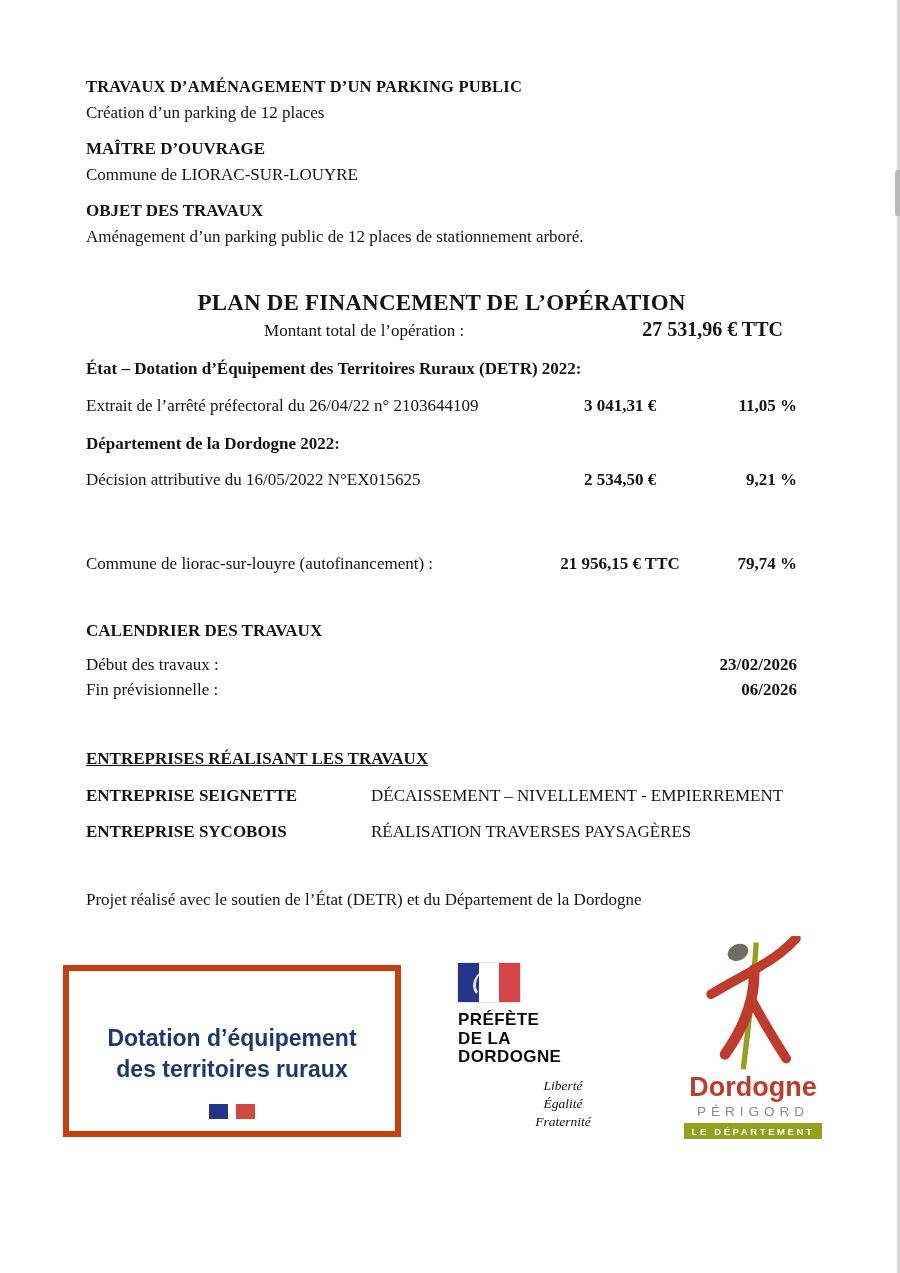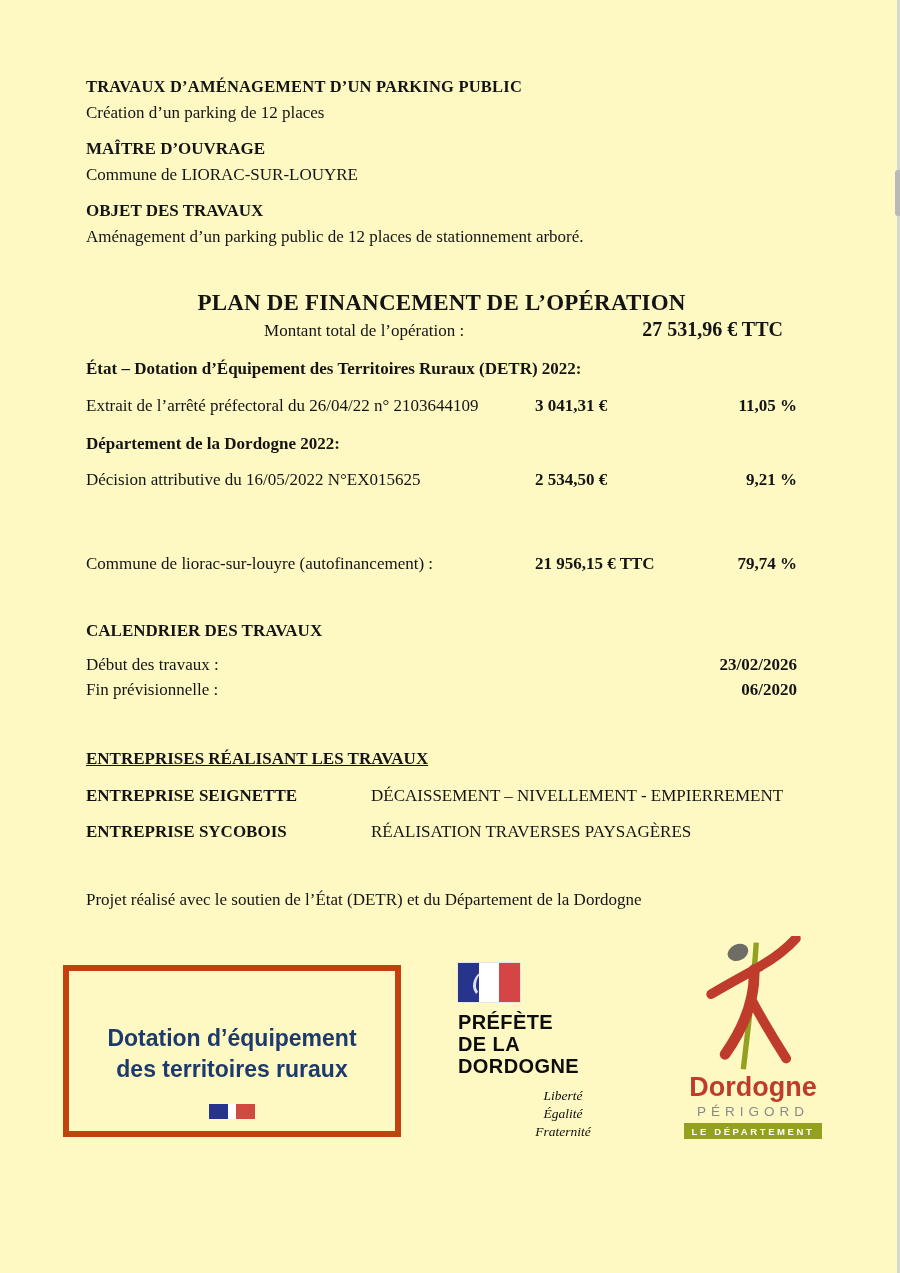--- a/index.html
+++ b/index.html
@@ -1,33 +1,33 @@
 <!DOCTYPE html>
 <html><head>
 <meta charset="utf-8">
 <style>
   html,body{margin:0;padding:0;background:#e9e9e9;}
   .page{
     position:relative;width:900px;height:1273px;margin:0 auto;
-    background:#fef9c3;overflow:hidden;
+    background:#ffffff;overflow:hidden;
     font-family:"Liberation Serif", serif;color:#141414;
   }
   .content{position:absolute;left:86px;top:0;width:711px;}
   .line{line-height:1.32;font-size:17px;}
 
   .intro-title{margin-top:76px;font-size:16.5px;font-weight:bold;letter-spacing:.2px;}
   .intro-sub{margin-top:4px;}
   .h-label{margin-top:14px;font-weight:bold;}
   .h-value{margin-top:3px;}
 
   .fin-title{margin-top:42px;text-align:center;font-size:23px;font-weight:bold;letter-spacing:.2px;}
 
   .f-row{display:flex;align-items:baseline;}
   .f-label{flex:1;}
-  .f-amount{width:170px;text-align:left;font-weight:bold;white-space:nowrap;}
+  .f-amount{width:170px;text-align:center;font-weight:bold;white-space:nowrap;}
   .f-pct{width:92px;text-align:right;font-weight:bold;white-space:nowrap;}
   .row-total{text-align:center;}
   .row-total .big-amount{margin-left:auto;margin-right:14px;font-size:20px;font-weight:bold;white-space:nowrap;}
   .f-heading{margin-top:16px;font-weight:bold;}
   .row-detr{margin-top:14px;}
   .row-dept{margin-top:13px;}
   .row-commune{margin-top:62px;}
 
   .cal-title{margin-top:44px;font-weight:bold;}
   .cal-row{display:flex;justify-content:space-between;align-items:baseline;}
@@ -68,21 +68,21 @@
   }
   .pref-flag{display:flex;width:62px;height:39px;box-shadow:0 0 0 1px #e6e6e6;}
   .pref-flag .fb{width:21px;background:#27348b;position:relative;}
   .pref-flag .fw{width:20px;background:#ffffff;position:relative;}
   .pref-flag .fr{width:21px;background:#d64545;}
   .pref-flag .marianne{
     position:absolute;left:-6px;top:7px;width:22px;height:24px;
     border-left:3px solid #ffffff;border-bottom:3px solid transparent;
     border-radius:60% 0 0 40%;opacity:.85;
   }
-  .pref-title{margin-top:9px;font-weight:bold;font-size:20px;line-height:1.1;letter-spacing:.4px;}
+  .pref-title{margin-top:9px;font-weight:bold;font-size:17px;line-height:1.1;letter-spacing:.4px;}
   .pref-motto{margin-top:10px;font-family:"Liberation Serif", serif;font-style:italic;font-size:13.5px;line-height:1.32;text-align:center;}
 
   .logo-dept{
     position:absolute;left:684px;top:936px;width:138px;text-align:center;
     font-family:"Liberation Sans", sans-serif;
   }
   .dept-figure{height:142px;}
   .dept-name{color:#bf3b2b;font-weight:bold;font-size:27px;line-height:1;margin-top:-4px;}
   .dept-sub{color:#8a8a8a;font-size:13.5px;letter-spacing:5px;margin-top:3px;}
   .dept-banner{
@@ -139,21 +139,21 @@
     </div>
 
     <div class="line cal-title">CALENDRIER DES TRAVAUX</div>
 
     <div class="line cal-row cal-row-1">
       <span>Début des travaux :</span>
       <span class="cal-value">23/02/2026</span>
     </div>
     <div class="line cal-row cal-row-2">
       <span>Fin prévisionnelle :</span>
-      <span class="cal-value">06/2020</span>
+      <span class="cal-value">06/2026</span>
     </div>
 
     <div class="line ent-title">ENTREPRISES RÉALISANT LES TRAVAUX</div>
 
     <div class="line ent-row ent-row-1">
       <span class="ent-name">ENTREPRISE SEIGNETTE</span>
       <span class="ent-work">DÉCAISSEMENT – NIVELLEMENT - EMPIERREMENT</span>
     </div>
     <div class="line ent-row ent-row-2">
       <span class="ent-name">ENTREPRISE SYCOBOIS</span>

